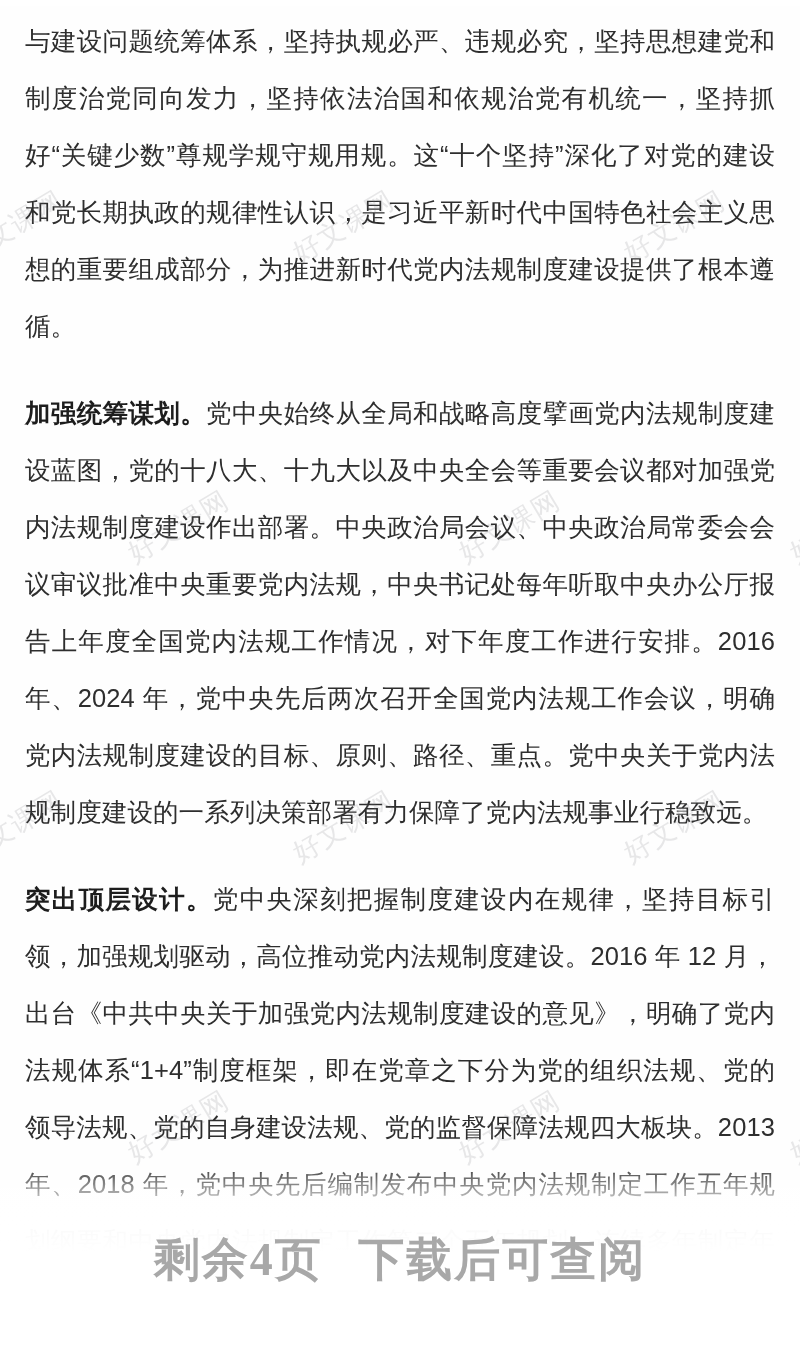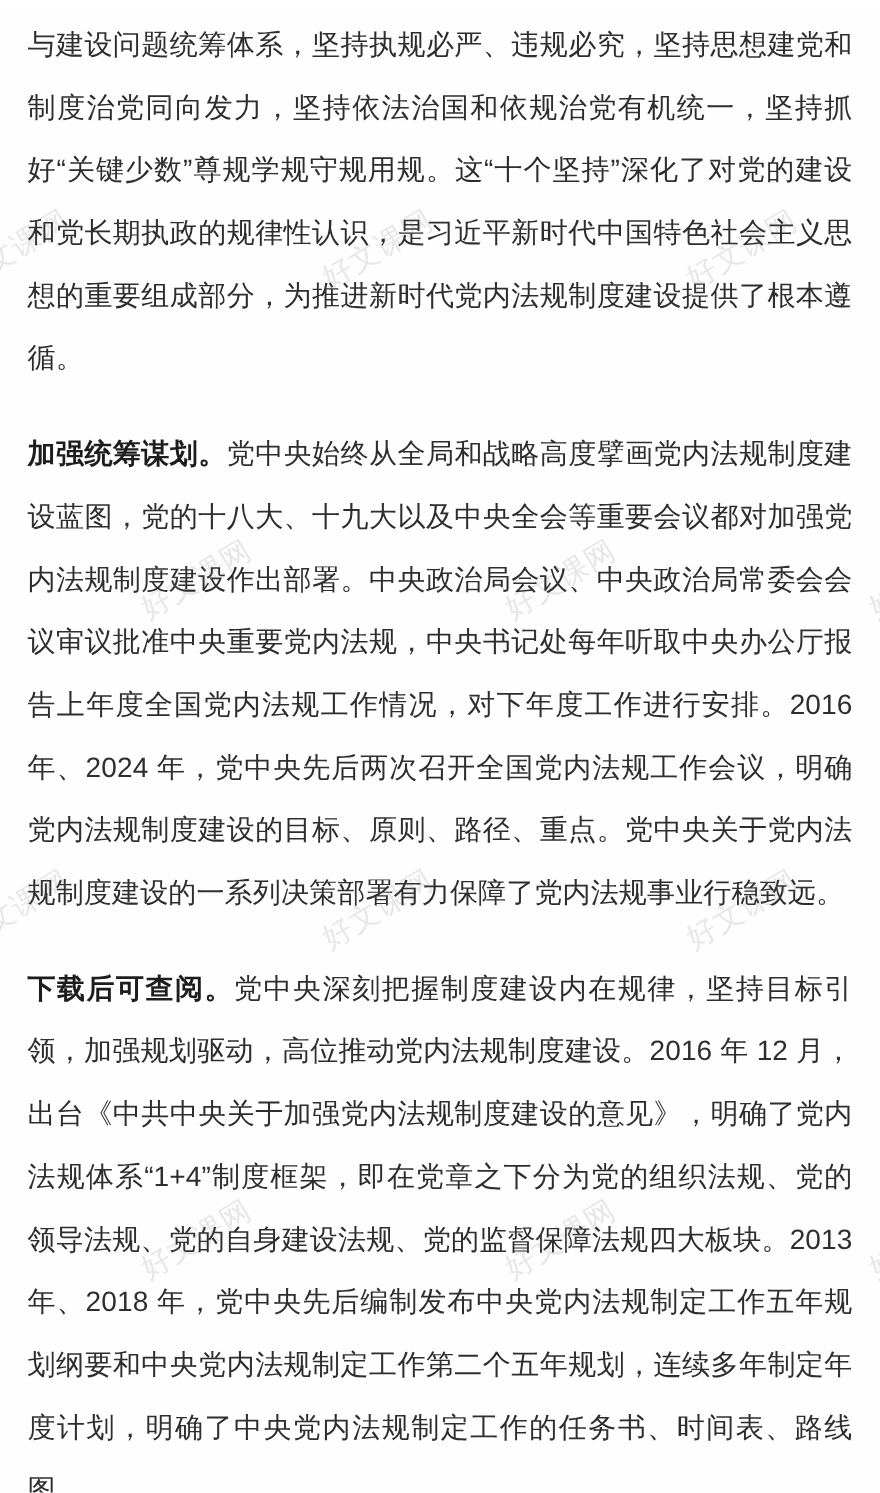--- a/index.html
+++ b/index.html
@@ -128,20 +128,23 @@
       <div class="wm" style="left: 452px; top: 1140px; color: rgba(120, 120, 125, 0.17); transform: rotate(-31deg);">好文课网</div>
       <div class="wm" style="left: 783px; top: 1140px; color: rgba(120, 120, 125, 0.17); transform: rotate(-31deg);">好文课网</div>
     </div>
 
   <div id="doc-body">
 
     <p class="para" id="para-clipped">主力量优化体制工作机制，推进党内法规制度建设中坚持问题导向与建设问题统筹体系，坚持执规必严、违规必究，坚持思想建党和制度治党同向发力，坚持依法治国和依规治党有机统一，坚持抓好“关键少数”尊规学规守规用规。这“十个坚持”深化了对党的建设和党长期执政的规律性认识，是习近平新时代中国特色社会主义思想的重要组成部分，为推进新时代党内法规制度建设提供了根本遵循。</p>
 
     <p class="para" id="para-2"><b class="lead">加强统筹谋划。</b><span>党中央始终从全局和战略高度擘画党内法规制度建设蓝图，党的十八大、十九大以及中央全会等重要会议都对加强党内法规制度建设作出部署。中央政治局会议、中央政治局常委会会议审议批准中央重要党内法规，中央书记处每年听取中央办公厅报告上年度全国党内法规工作情况，对下年度工作进行安排。2016 年、2024 年，党中央先后两次召开全国党内法规工作会议，明确党内法规制度建设的目标、原则、路径、重点。党中央关于党内法规制度建设的一系列决策部署有力保障了党内法规事业行稳致远。</span></p>
 
-    <p class="para" id="para-3"><b class="lead">下载后可查阅。</b><span>党中央深刻把握制度建设内在规律，坚持目标引领，加强规划驱动，高位推动党内法规制度建设。2016 年 12 月，出台《中共中央关于加强党内法规制度建设的意见》，明确了党内法规体系“1+4”制度框架，即在党章之下分为党的组织法规、党的领导法规、党的自身建设法规、党的监督保障法规四大板块。2013 年、2018 年，党中央先后编制发布中央党内法规制定工作五年规划纲要和中央党内法规制定工作第二个五年规划，连续多年制定年度计划，明确了中央党内法规制定工作的任务书、时间表、路线图。</span></p>
+    <p class="para" id="para-3"><b class="lead">突出顶层设计。</b><span>党中央深刻把握制度建设内在规律，坚持目标引领，加强规划驱动，高位推动党内法规制度建设。2016 年 12 月，出台《中共中央关于加强党内法规制度建设的意见》，明确了党内法规体系“1+4”制度框架，即在党章之下分为党的组织法规、党的领导法规、党的自身建设法规、党的监督保障法规四大板块。2013 年、2018 年，党中央先后编制发布中央党内法规制定工作五年规划纲要和中央党内法规制定工作第二个五年规划，连续多年制定年度计划，明确了中央党内法规制定工作的任务书、时间表、路线图。</span></p>
 
   </div>
 
   <div id="top-clip-mask"></div>
 
+  <div id="paywall-overlay">
+    <div id="paywall-text"><span>剩余4页</span><span class="gap"> </span><span>下载后可查阅</span></div>
+  </div>
 
 </div>
 
 </body></html>

